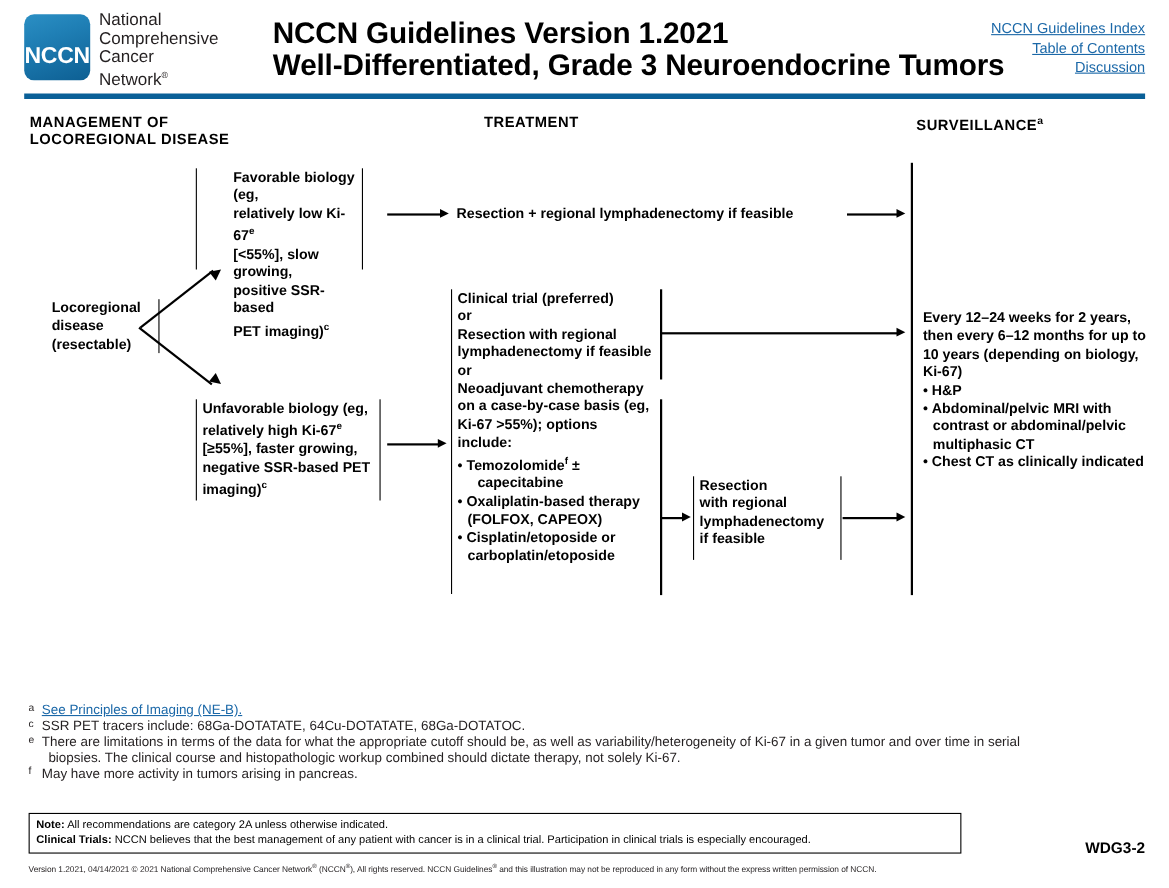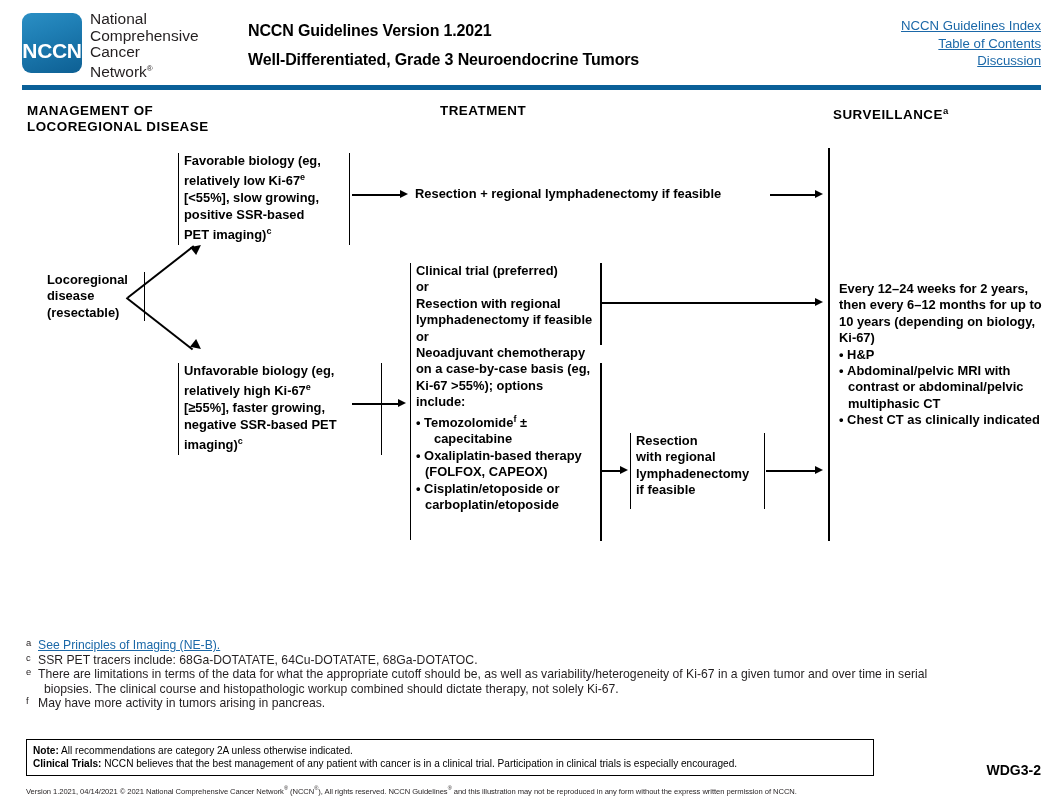--- a/index.html
+++ b/index.html
@@ -37,21 +37,21 @@
     left: 90px; top: 11px;
     font-size: 15.5px;
     line-height: 16.6px;
     color: #231f20;
     font-family: "Liberation Sans", sans-serif;
   }
   #logo-wordmark sup { font-size: 8px; vertical-align: super; }
 
   #doc-title {
     left: 248px; top: 16px;
-    font-size: 16px;
+    font-size: 27px;
     font-weight: bold;
     line-height: 29px;
     letter-spacing: -0.15px;
   }
 
   #header-links {
     right: 22px; top: 17px;
     text-align: right;
     font-size: 13.2px;
     line-height: 17.5px;
@@ -95,22 +95,22 @@
   .flowbox sup { font-size: 9px; vertical-align: super; font-weight: bold; }
   .blist { margin: 0; padding: 0; list-style: none; }
   .blist li {
     padding-left: 9px;
     text-indent: -9px;
   }
   .blist li .ind { display: block; text-indent: 0; padding-left: 9px; }
 
   
   #box-locoregional { left: 27px;  top: 272px;  width: 98px; margin-left: 20px;  }
-  #box-favorable    { left: 178px; top: 153px;  width: 172px; height: 92px; }
-  #box-unfavorable  { left: 178px; top: 363px;  width: 204px; height: 92px; }
+  #box-favorable    { left: 178px; top: 153px;  width: 152px; height: 92px; padding-left: 28px; }
+  #box-unfavorable  { left: 178px; top: 363px;  width: 168px; height: 92px; }
   #box-treatment    { left: 410px; top: 263px;  width: 192px; height: 277px; }
   #box-resection1   { left: 410px; top: 186px;  width: 355px; }
   #box-resection2   { left: 630px; top: 433px;  width: 135px; height: 76px; }
   #box-surveillance { left: 833px; top: 281px;  width: 215px; height: 176px; }
 
   
   .hline { background: #000; height: 1.6px; }
   .vline { background: #000; width: 1.6px; }
   .arrowhead {
     width: 0; height: 0;

